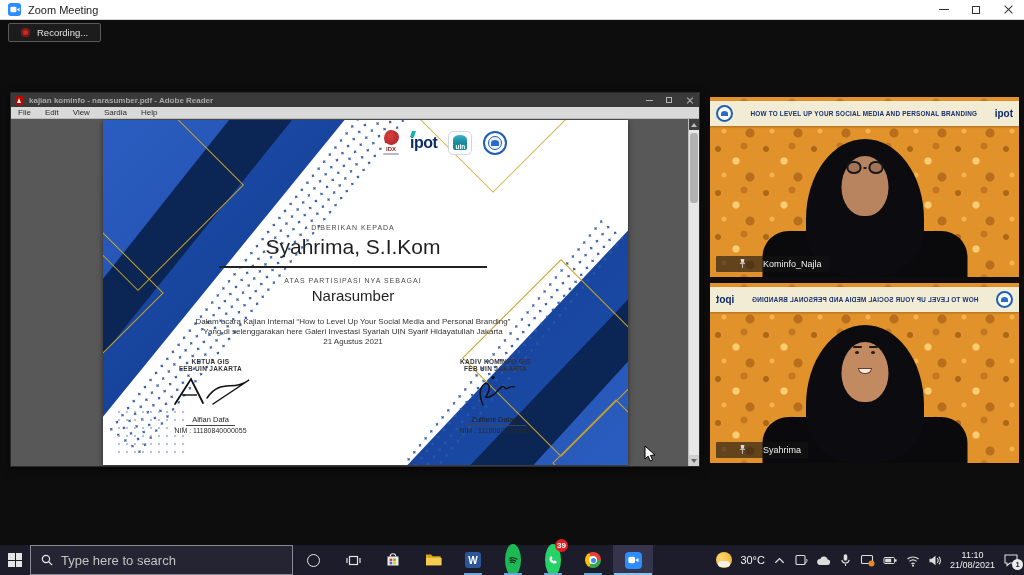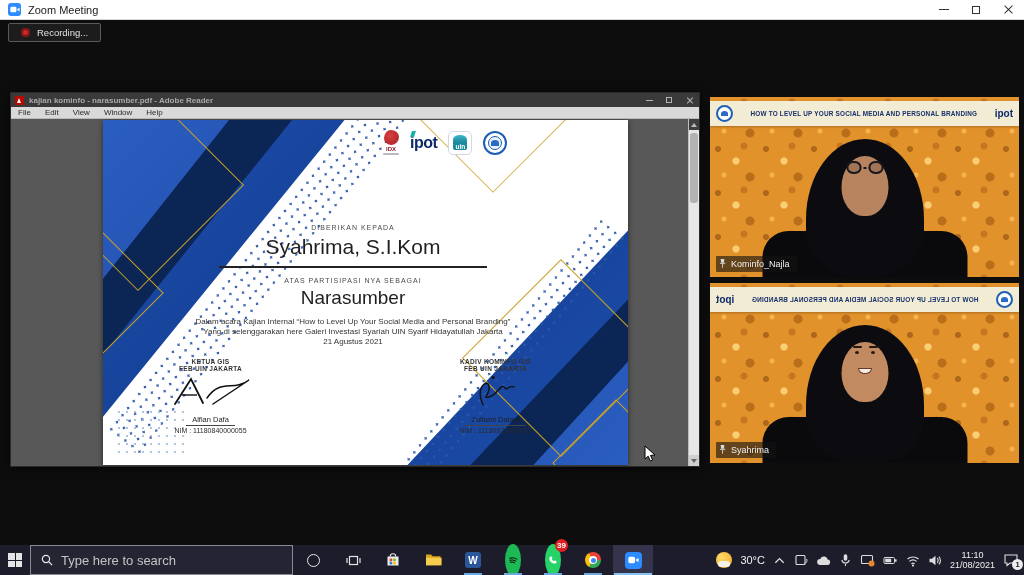--- a/index.html
+++ b/index.html
@@ -82,21 +82,21 @@
   .logo-uin-seal { width:24px; height:24px; border-radius:50%; border:2px solid #1d5fb5; background:#fff; display:flex; align-items:center; justify-content:center; }
   .seal-inner { width:14px; height:14px; border-radius:50%; border:1px solid #1d5fb5; background:#eaf1fb; display:flex; align-items:center; justify-content:center; }
   .seal-dome { width:8px; height:6px; background:#2a6bc4; border-radius:50% 50% 0 0; }
 
   .cert-col { left:35px; top:0; width:430px; height:345px; text-align:center; color:#2b2b2b; }
   .cert-title { position:absolute; left:0; width:100%; top:60px; font-family:"DejaVu Serif", serif; font-style:italic; font-size:30px; letter-spacing:3px; color:#1a1a1a; }
   .cert-given { position:absolute; left:0; width:100%; top:104px; font-size:7px; letter-spacing:1px; color:#4a4a4a; }
   .cert-recipient { position:absolute; left:0; width:100%; top:115px; font-size:21px; color:#1f1f1f; }
   .cert-underline { position:absolute; left:50%; transform:translateX(-50%); top:146px; width:268px; height:2px; background:#222; }
   .cert-role-label { position:absolute; left:0; width:100%; top:157px; font-size:7px; letter-spacing:1px; color:#4a4a4a; }
-  .cert-role { position:absolute; left:0; width:100%; top:167px; font-size:19px; font-weight:500; color:#1f1f1f; }
+  .cert-role { position:absolute; left:0; width:100%; top:167px; font-size:15px; font-weight:500; color:#1f1f1f; }
   .cert-body { position:absolute; left:0; width:100%; top:197px; font-size:8px; line-height:10px; color:#333; }
   .sig-row { position:absolute; left:0px; top:238px; width:430px; display:flex; justify-content:space-between; }
   .sig-col { position:relative; width:145px; text-align:center; }
   .sig-t1 { font-size:6.5px; font-weight:bold; color:#333; letter-spacing:.3px; }
   .sig-t2 { font-size:6.5px; font-weight:bold; color:#333; letter-spacing:.3px; }
   .sig-art { height:36px; display:flex; align-items:flex-end; justify-content:center; position:relative; z-index:2; }
   .sig-name { font-size:7.5px; color:#1f1f1f; border-bottom:1px solid #444; display:inline-block; padding:0 6px 1px; position:relative; z-index:2; }
   .sig-id { font-size:7px; color:#2b2b2b; margin-top:1px; position:relative; z-index:2; }
   .stamp { position:absolute; left:-4px; top:20px; width:50px; height:50px; border-radius:50%; border:2px solid #2f5fc0; background:rgba(86,126,205,.14); display:flex; align-items:center; justify-content:center; z-index:1; }
   .stamp-inner { width:34px; height:34px; border-radius:50%; border:1px solid #2f5fc0; display:flex; flex-direction:column; align-items:center; justify-content:center; }
@@ -128,21 +128,21 @@
   .face { position:absolute; left:50%; transform:translateX(-50%); top:17px; width:47px; height:60px; border-radius:50% 50% 46% 46% / 52% 52% 48% 48%; }
   .face1 { background:#b8835f; } .face2 { background:#c18a61; }
   .glasses { position:absolute; left:50%; transform:translateX(-50%); top:22px; display:flex; align-items:center; gap:2px; }
   .lens { width:15px; height:13px; border:2px solid #17171c; border-radius:45%; background:rgba(40,40,50,.15); }
   .bridge { width:3px; height:2px; background:#17171c; }
   .eye { position:absolute; top:26px; width:4px; height:3px; border-radius:50%; background:#2a1a12; }
   .eye.l { left:calc(50% - 10px); } .eye.r { left:calc(50% + 6px); }
   .brow { position:absolute; top:21px; width:9px; height:2px; border-radius:2px; background:#241610; }
   .brow.l { left:calc(50% - 12px); } .brow.r { left:calc(50% + 4px); }
   .smile { position:absolute; top:43px; left:50%; transform:translateX(-50%); width:14px; height:6px; background:#f2ece2; border:1px solid #6b3a26; border-radius:0 0 10px 10px; }
-  .name-tag { position:absolute; left:6px; bottom:5px; background:rgba(20,20,20,.62); padding:2px 7px 2px 2px; display:flex; align-items:center; gap:4px; border-radius:1px; }
+  .name-tag { position:absolute; left:6px; bottom:5px; background:rgba(20,20,20,.62); padding:2px 7px 2px 22px; display:flex; align-items:center; gap:16px; border-radius:1px; }
   .name-tag span { font-size:9px; color:#f0f0f0; }
 
   
   .taskbar { left:0; top:545px; width:1024px; height:30px; background:#1c1c2a; display:flex; align-items:stretch; }
   .tb-slot { width:40px; display:flex; align-items:center; justify-content:center; position:relative; flex:0 0 auto; }
   .tb-slot.start { width:30px; }
   .tb-slot.active { background:#34344c; }
   .run-line { position:absolute; bottom:0; left:50%; transform:translateX(-50%); width:18px; height:2px; background:#6aa7dd; }
   .run-line.wide { width:38px; background:#87c3f0; }
   .win-logo { display:grid; grid-template-columns:6.5px 6.5px; grid-template-rows:6.5px 6.5px; gap:1px; }
@@ -223,21 +223,21 @@
                 <i></i>
                 <i></i>
               </span>
             </div>
         </div>
       </div>
       <div class="abs pdf-menubar">
         <span class="pdf-menu-item">File</span>
         <span class="pdf-menu-item">Edit</span>
         <span class="pdf-menu-item">View</span>
-        <span class="pdf-menu-item">Window</span>
+        <span class="pdf-menu-item">Sardia</span>
         <span class="pdf-menu-item">Help</span>
       </div>
 
       <div class="abs pdf-content">
 
         <div class="abs cert-page">
 
           <div class="poly tl-royal"></div>
           <div class="poly tl-navy"></div>
           <div class="poly tl-royal2"></div>

